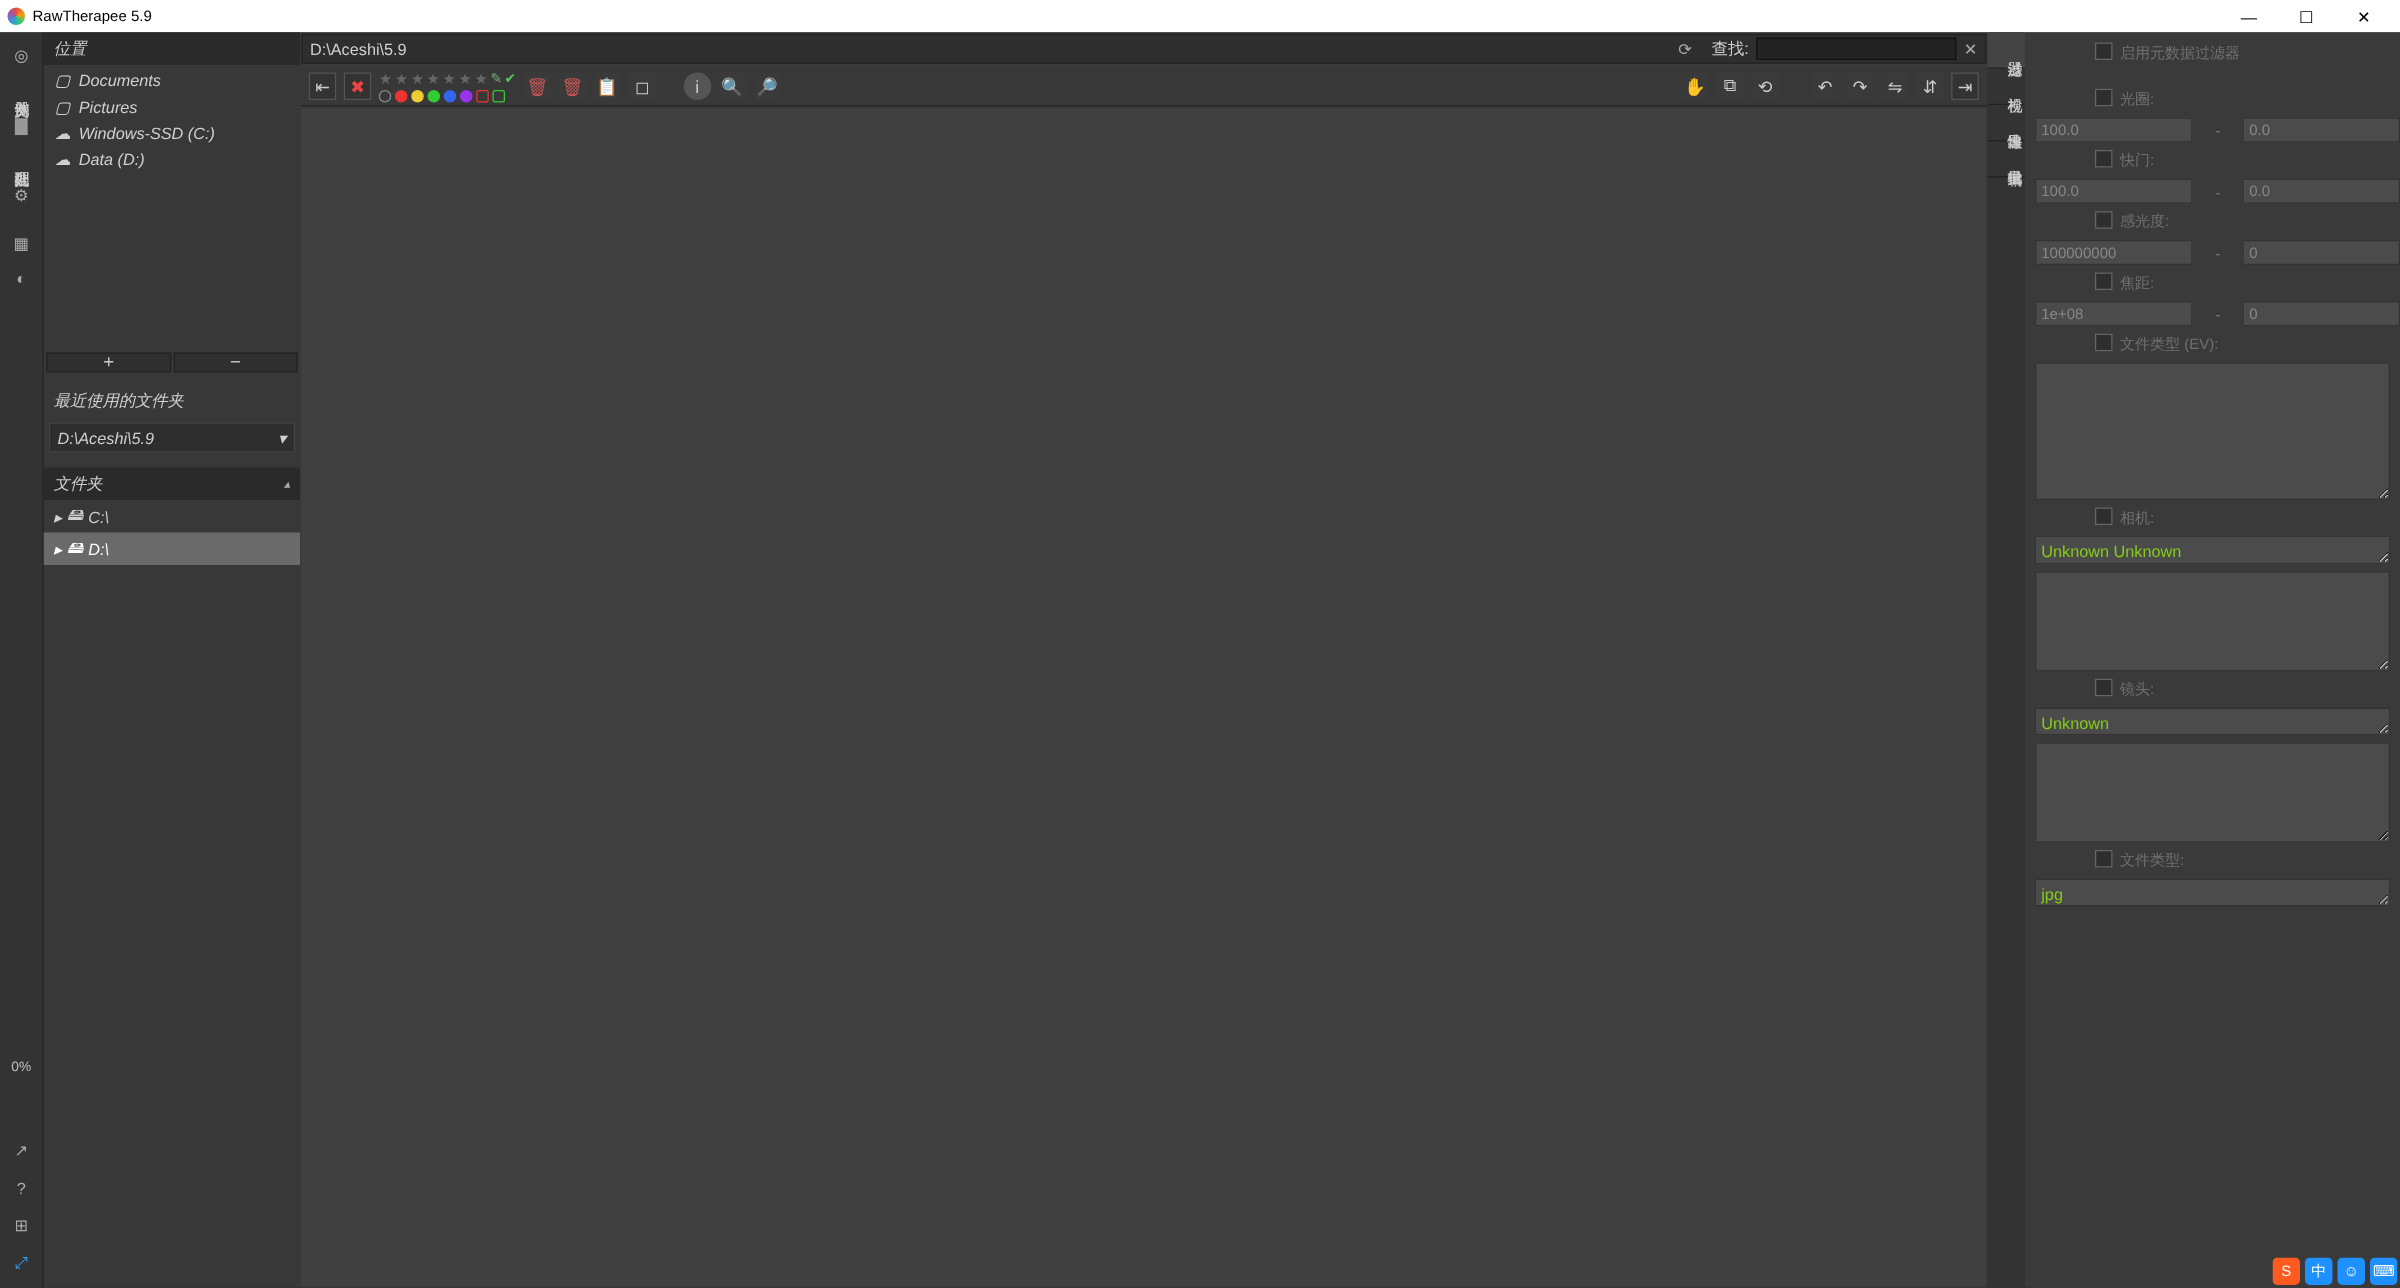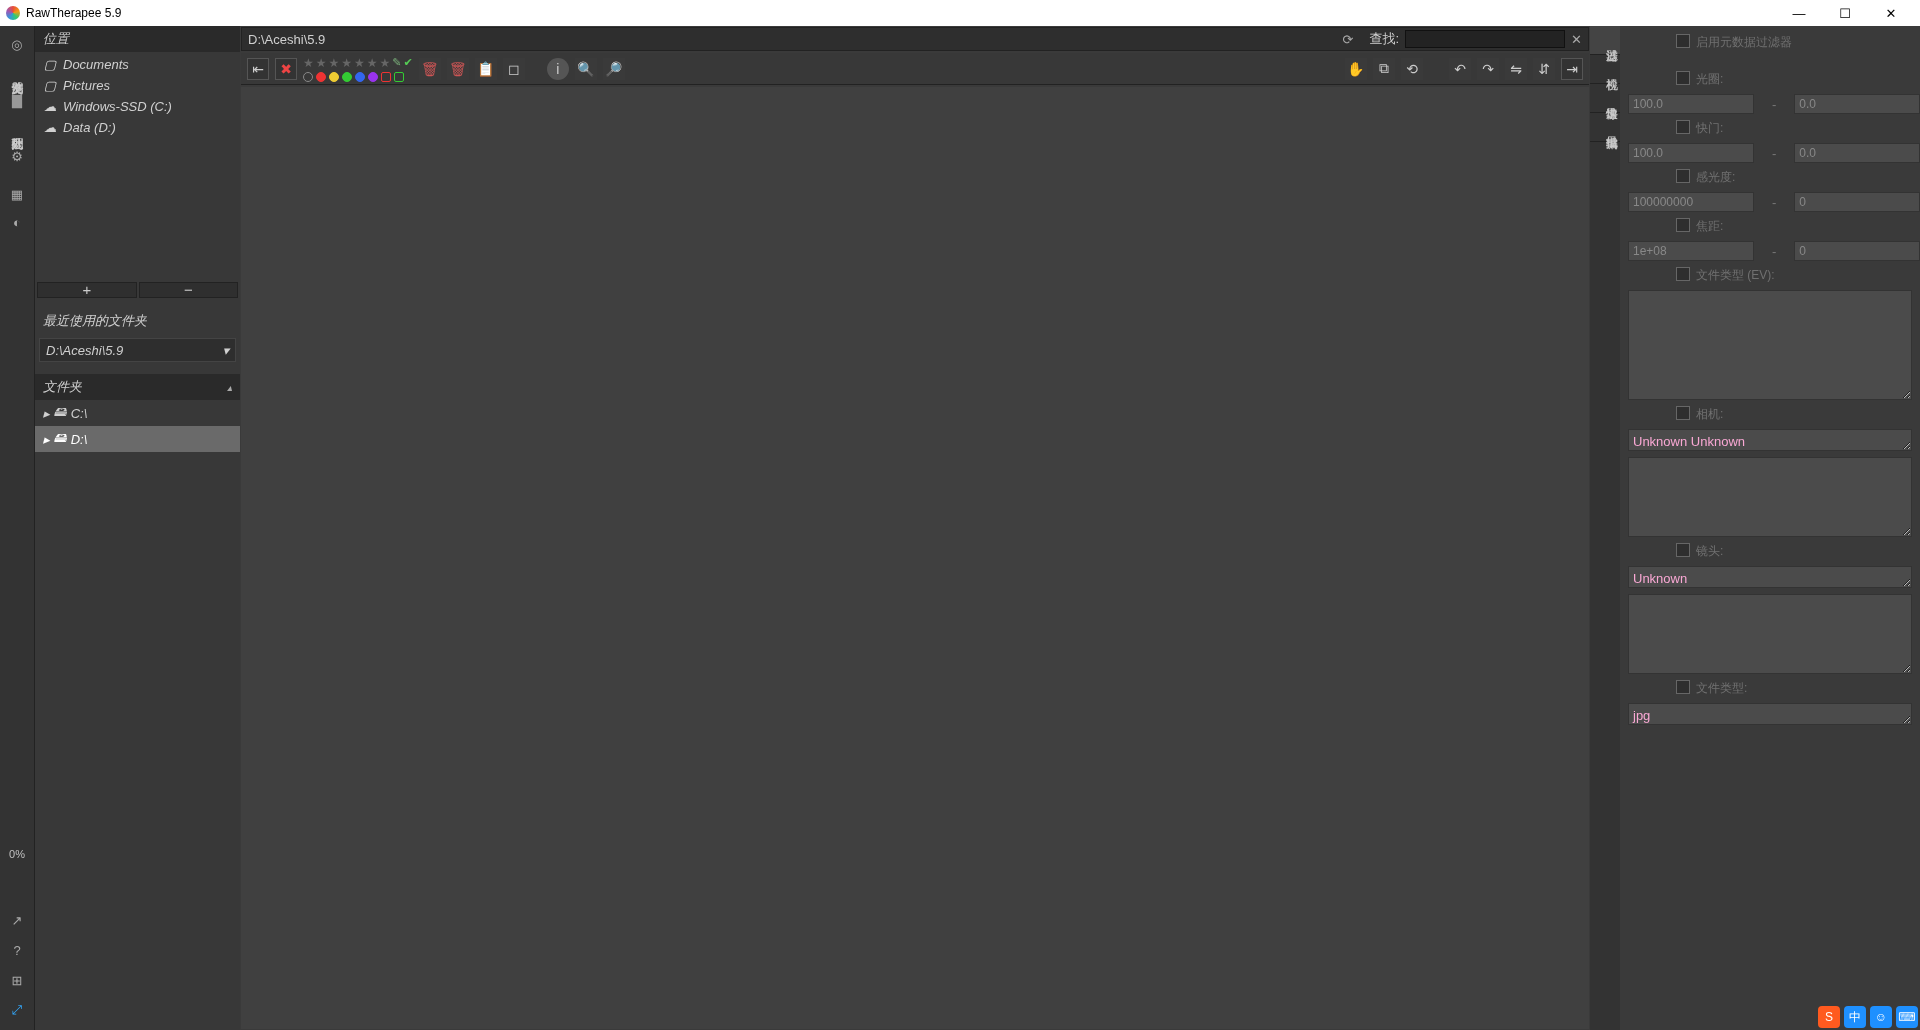--- a/index.html
+++ b/index.html
@@ -56,21 +56,21 @@
 .righttabs .rtab.active { background: #444; }
 
 
 .rightpanel { width: 300px; background: #3a3a3a; display: flex; flex-direction: column; padding: 8px; gap: 6px; }
 .rp-row { display: flex; align-items: flex-start; gap: 6px; padding-left: 48px; }
 .cbx { width: 14px; height: 14px; border: 1px solid #666; background: #2e2e2e; flex-shrink: 0; }
 .rp-label { font-size: 12px; color: #707070; }
 .range { display: flex; gap: 18px; align-items: center; }
 .range input { width: 126px; height: 20px; background: #4b4b4b; border: 1px solid #333; color: #888; font-size: 12px; padding: 0 4px; }
 .range .dash { color: #777; }
-.textarea { width: 100%; height: 110px; background: #4b4b4b; border: 1px solid #333; color: #f9a8d4; font-size: 13px; padding: 4px; }
+.textarea { width: 100%; height: 110px; background: #4b4b4b; border: 1px solid #333; color: #84cc16; font-size: 13px; padding: 4px; }
 
 
 .tray { position: fixed; right: 2px; bottom: 2px; display: flex; gap: 4px; align-items: center; }
 .tray .ti { width: 22px; height: 22px; border-radius: 4px; display: flex; align-items: center; justify-content: center; font-size: 12px; color: #fff; }
 </style>
 </head>
 <body>
 
 <div class="titlebar">
   <div class="logo"></div>

